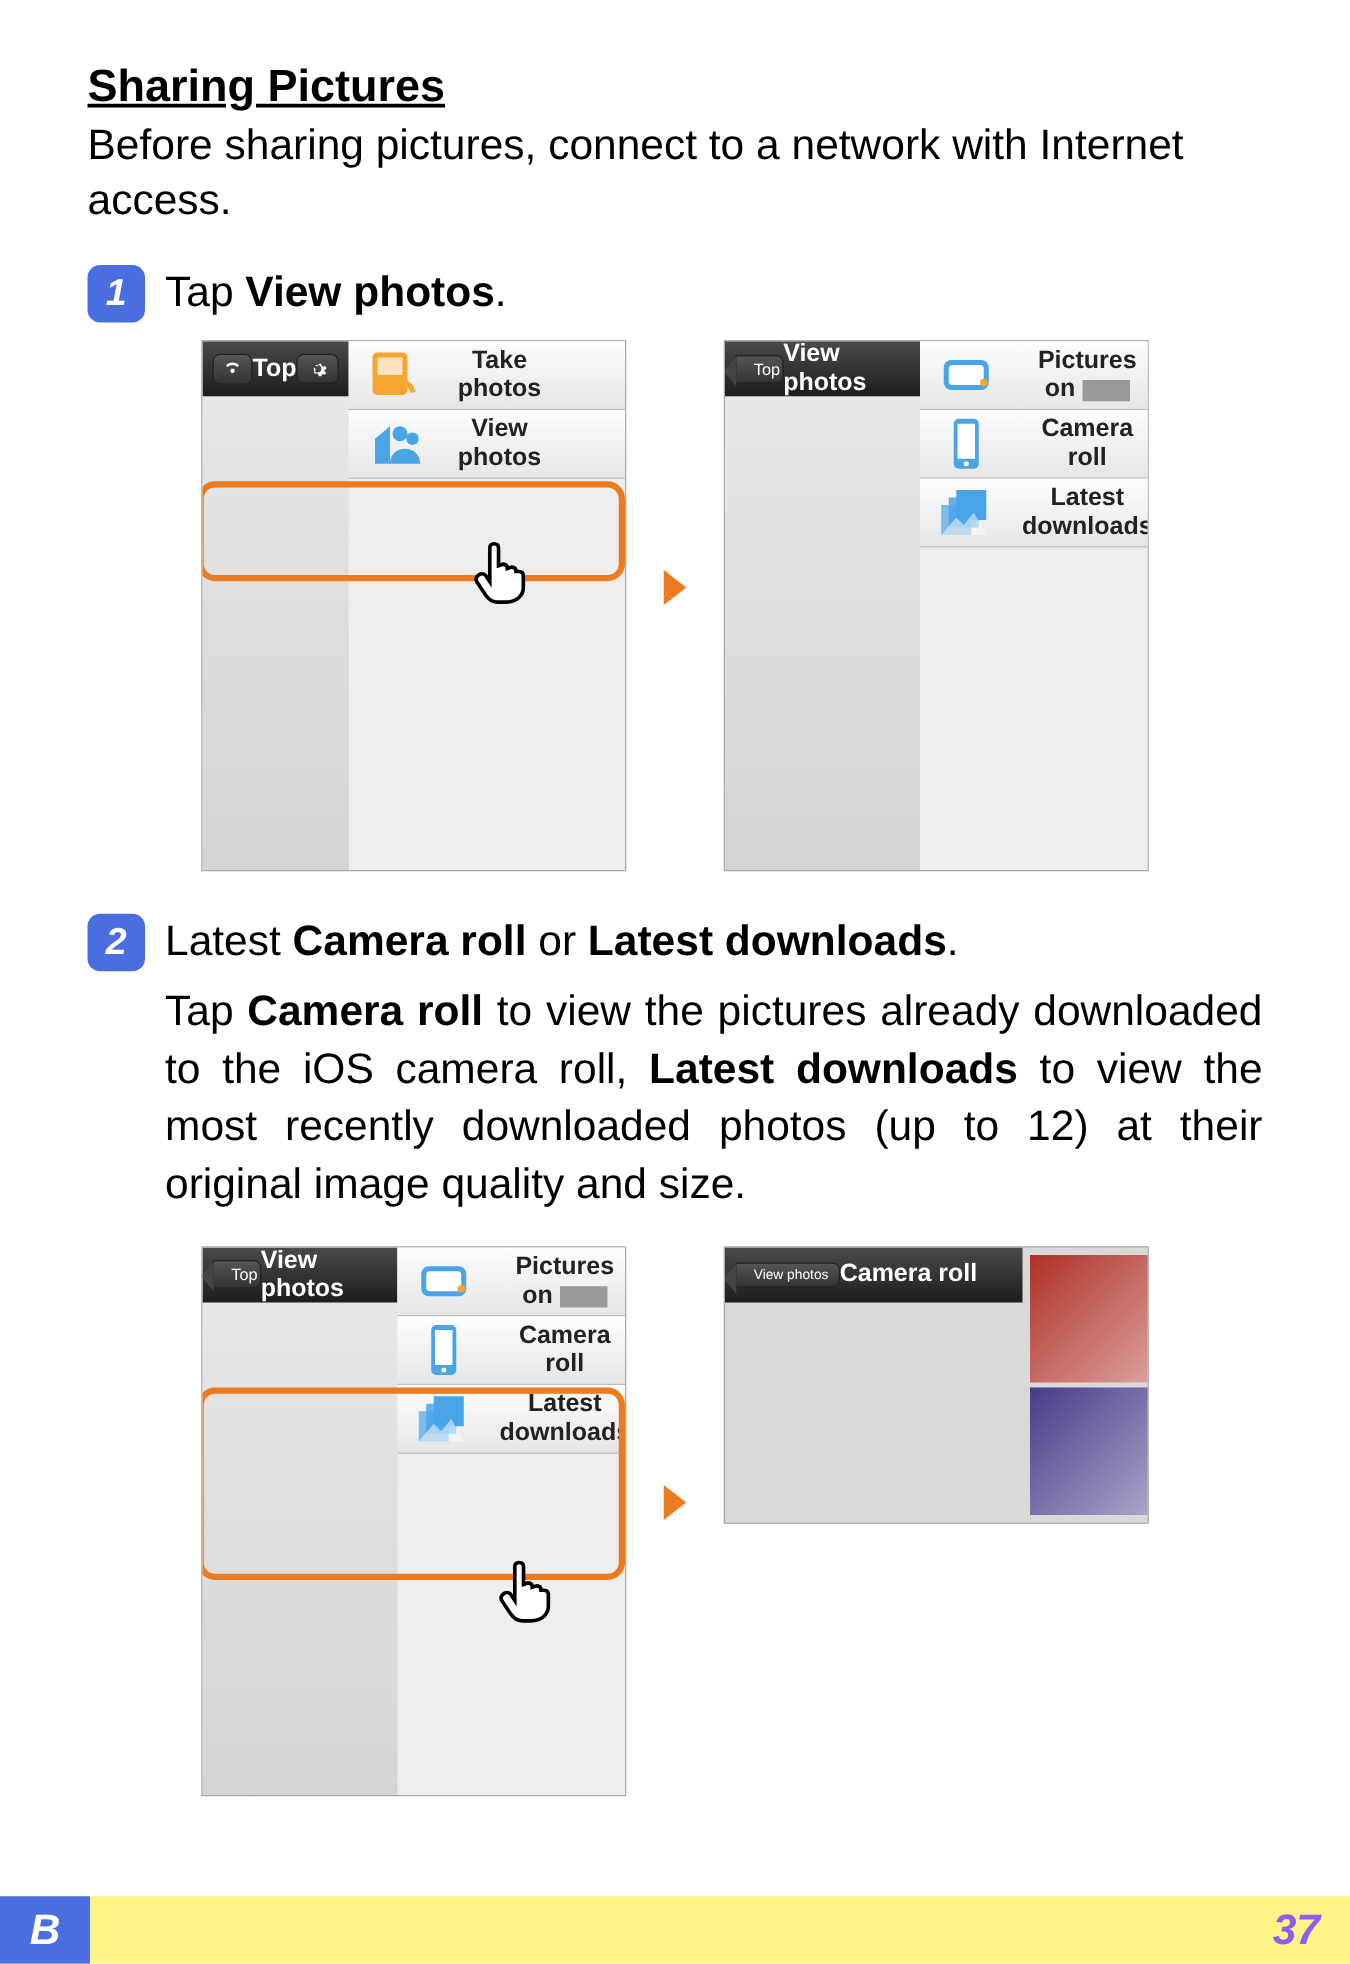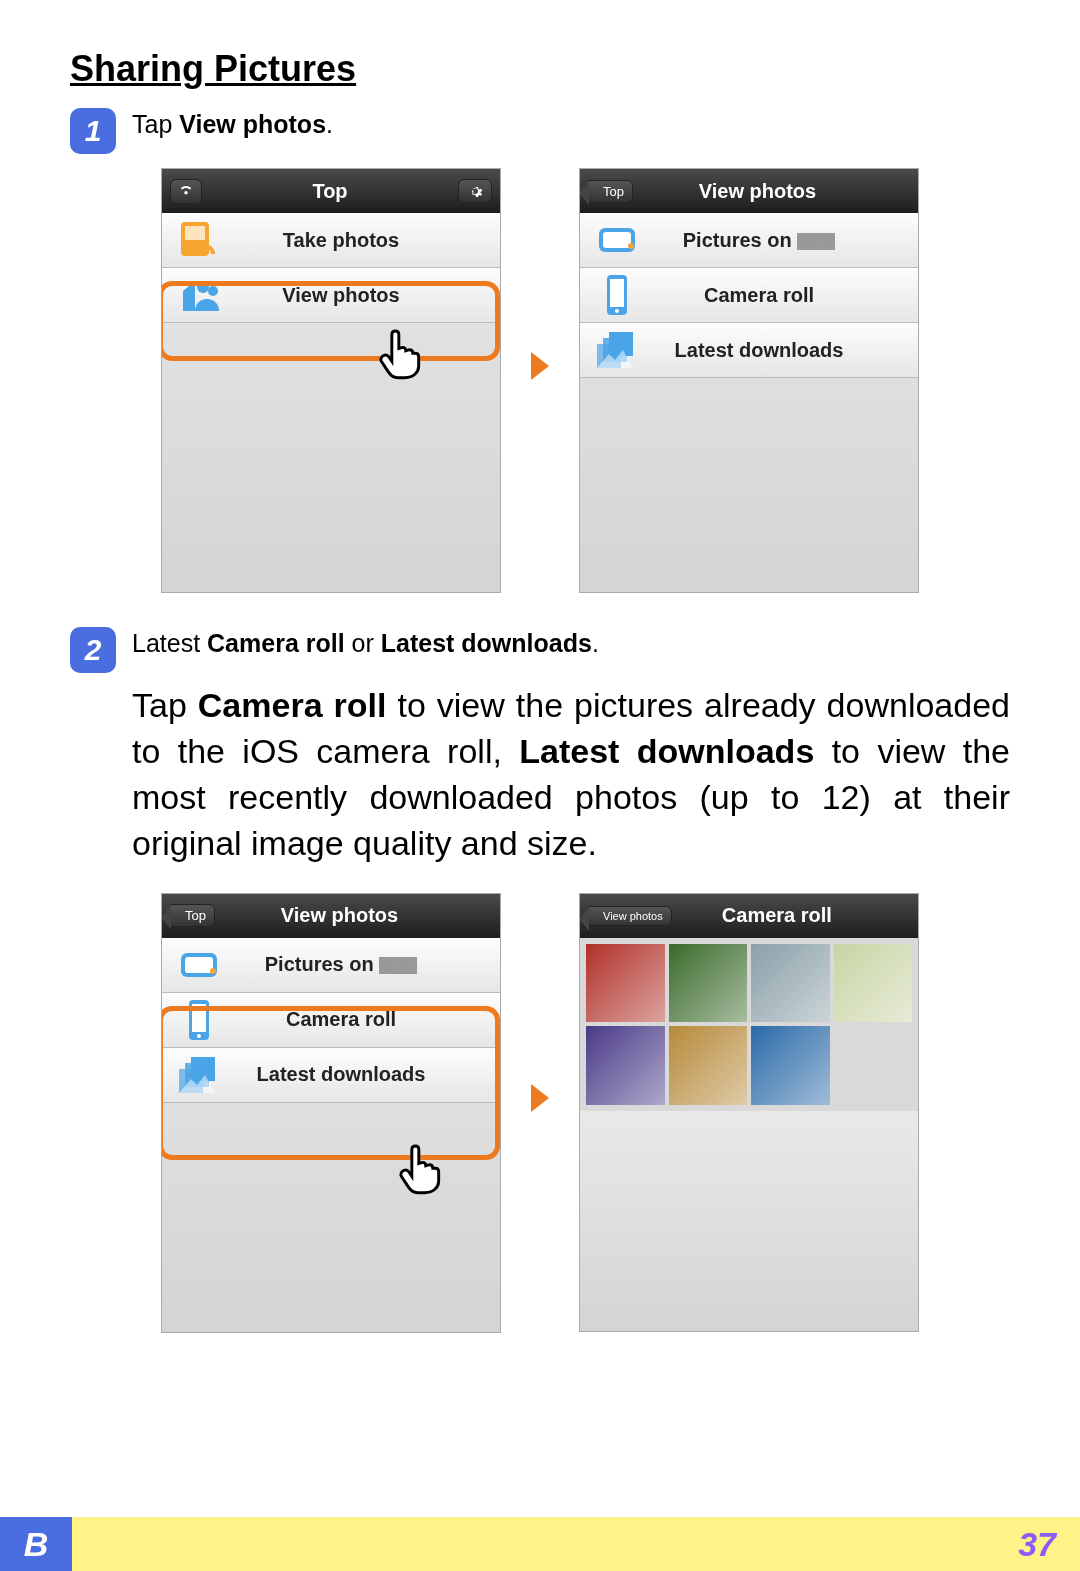--- a/index.html
+++ b/index.html
@@ -1,28 +1,28 @@
 <!DOCTYPE html>
 <html><head>
 <meta charset="utf-8">
 <style>
   * { box-sizing: border-box; margin: 0; padding: 0; }
   html, body { width: 1080px; height: 1571px; font-family: Arial, Helvetica, sans-serif; background: #fff; color: #000; }
   .page { position: relative; width: 1080px; height: 1571px; background: #fff; }
   .content { padding: 48px 70px 0 70px; }
-  .section-title { font-size: 36px; font-weight: bold; text-decoration: underline; margin-bottom: 18px; }
+  .section-title { font-size: 36px; font-weight: bold; text-decoration: underline; margin-bottom: 4px; }
   .intro { font-size: 34px; line-height: 1.3; margin-bottom: 30px; }
   .step { display: flex; align-items: flex-start; margin-bottom: 10px; }
   .step-badge { display: inline-flex; align-items: center; justify-content: center; width: 46px; height: 46px; border-radius: 10px; background: #4a6de0; color: #fff; font-weight: bold; font-style: italic; font-size: 30px; margin-right: 16px; flex: none; }
-  .step-title { font-size: 25px; line-height: 1.3; text-align: right; }
+  .step-title { font-size: 34px; line-height: 1.3; text-align: right; }
   .step-body { font-size: 34px; line-height: 1.35; margin-left: 62px; text-align: justify; }
   
   .shots-row { display: flex; justify-content: center; align-items: flex-start; gap: 30px; margin: 14px 0 34px 0; position: relative; }
   .arrow-sep { align-self: center; width: 0; height: 0; border-top: 14px solid transparent; border-bottom: 14px solid transparent; border-left: 18px solid #ee7a1f; margin-top: -30px; }
-  .phone { width: 340px; border: 1px solid #aaa; background: #d9d9d9; background: linear-gradient(#e9e9e9,#d4d4d4); height: 440px; display: flex; flex-direction: column; overflow: hidden; }
+  .phone { width: 340px; border: 1px solid #aaa; background: #d9d9d9; background: linear-gradient(#e9e9e9,#d4d4d4); height: 440px; display: flex; flex-direction: row; overflow: hidden; }
   .phone.short { height: 425px; }
   .phone-header { height: 44px; background: linear-gradient(#4a4a4a,#1d1d1d); color: #fff; display: flex; align-items: center; justify-content: space-between; padding: 0 8px; font-size: 20px; font-weight: bold; }
   .hdr-left, .hdr-right { font-size: 13px; background: linear-gradient(#555,#333); border: 1px solid #222; border-radius: 6px; padding: 3px 8px; min-width: 28px; text-align: center; font-weight: normal; }
   .hdr-left.back { position: relative; padding-left: 14px; border-top-left-radius: 2px; border-bottom-left-radius: 2px; }
   .hdr-left.back::before { content: ""; position: absolute; left: -10px; top: 0; bottom: 0; width: 0; border-top: 12px solid transparent; border-bottom: 12px solid transparent; border-right: 10px solid #444; }
   .hdr-right.gear svg { width: 16px; height: 16px; display: block; margin: auto; }
   .phone-list { background: #eee; }
   .p-item { height: 55px; background: linear-gradient(#fdfdfd,#e6e6e6); border-bottom: 1px solid #bbb; display: flex; align-items: center; padding: 16px 12px; font-size: 20px; font-weight: bold; color: #222; position: relative; }
   .p-item .ico { width: 50px; height: 50px; margin-right: 20px; display: flex; align-items: center; justify-content: center; flex: none; }
   .p-item .lbl { flex: 1; text-align: center; padding-right: 50px; }
@@ -38,20 +38,21 @@
   .footer-tab { width: 72px; height: 54px; background: #4a6de0; color: #fff; display: flex; align-items: center; justify-content: center; font-style: italic; font-weight: bold; font-size: 34px; }
   .page-num { font-style: italic; font-weight: bold; font-size: 34px; color: #8b5cf6; }
 </style>
 </head>
 <body>
 
 <div class="page">
   <div class="content">
 
     <div class="section-title">Sharing Pictures</div>
+    <div class="intro">Before sharing pictures, connect to a network with Internet access.</div>
 
     <div class="step">
       <span class="step-badge">1</span>
       <span class="step-title">
         <span>Tap </span><b>View photos</b><span>.</span>
       </span>
     </div>
 
     <div class="shots-row">
 

